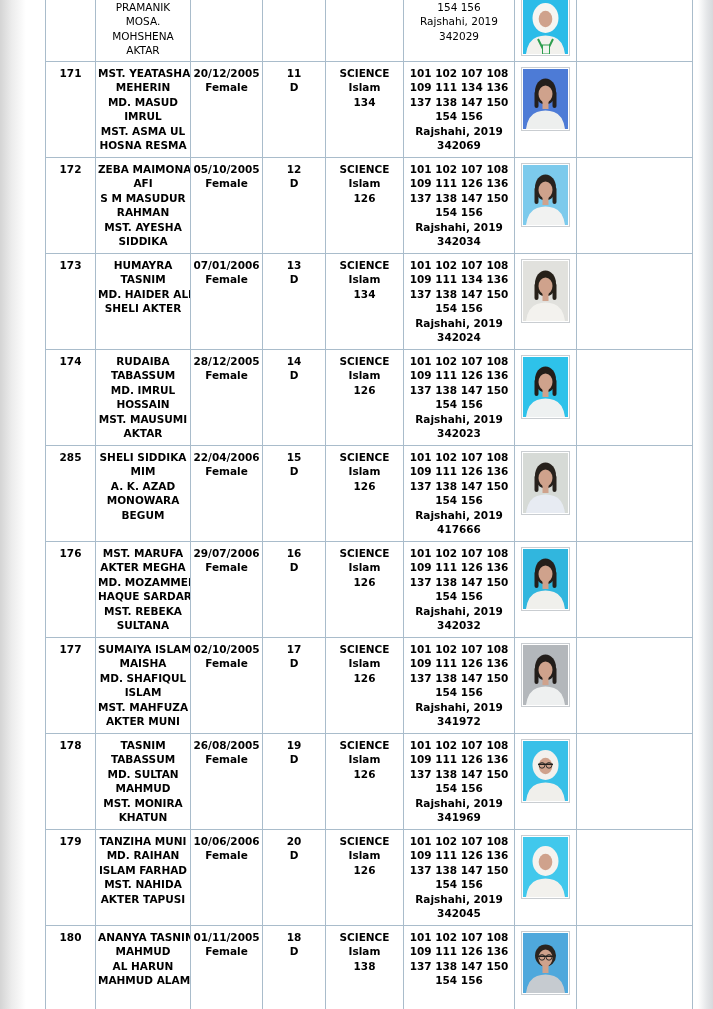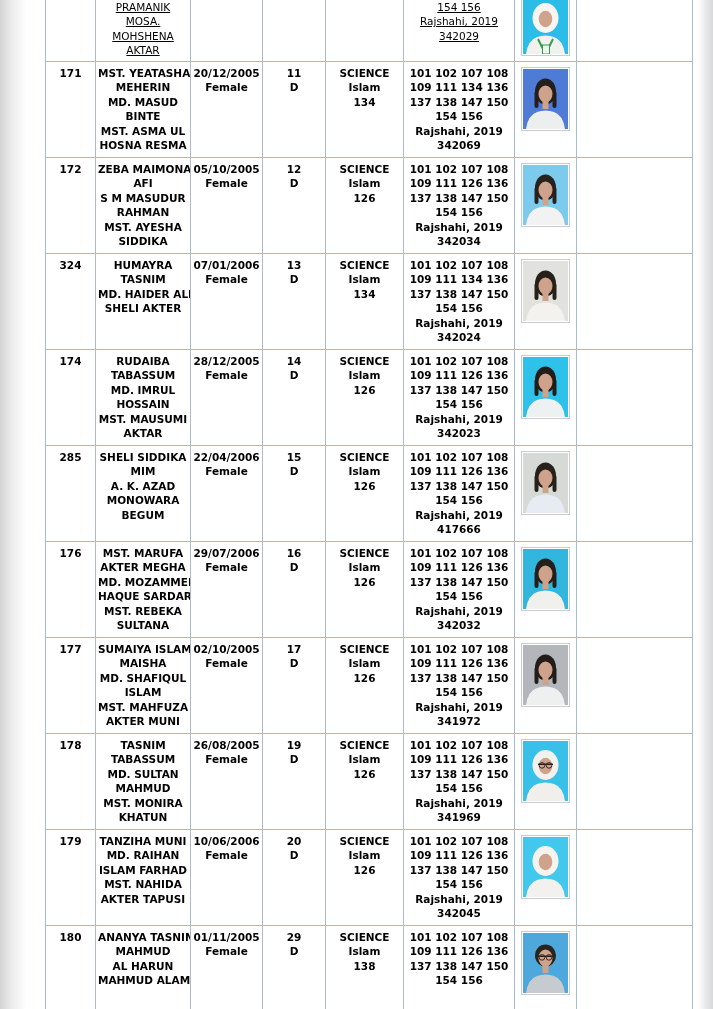--- a/index.html
+++ b/index.html
@@ -21,21 +21,21 @@
     border-collapse:collapse;table-layout:fixed;width:647px;
   }
   table.students td{
     border:1px solid #a9bccb;
     vertical-align:top;text-align:center;
     padding:4px 2px 0 2px;
     font-size:10.5px;line-height:14.4px;color:#000;
     overflow:hidden;
   }
   tr.full{height:96px;font-weight:bold;}
-  tr.partial{height:63px;text-decoration:underline;}
+  tr.partial{height:63px;}
   tr.partial td{padding-top:1px;}
   td div{white-space:nowrap;}
   .photo-frame{
     width:45px;height:60px;margin:1px auto 0 auto;
     background:#fff;border:1px solid #c9cdd1;padding:1px;
   }
   tr.partial .photo-frame{margin-top:-8px;}
   .photo-frame svg{display:block;}
 </style>
 </head>
@@ -100,21 +100,21 @@
           <td></td>
         </tr>
         <tr class="full">
           <td>
             <div>171</div>
           </td>
           <td>
             <div>MST. YEATASHA</div>
             <div>MEHERIN</div>
             <div>MD. MASUD</div>
-            <div>BINTE</div>
+            <div>IMRUL</div>
             <div>MST. ASMA UL</div>
             <div>HOSNA RESMA</div>
           </td>
           <td>
             <div>20/12/2005</div>
             <div>Female</div>
           </td>
           <td>
             <div>11</div>
             <div>D</div>
@@ -190,21 +190,21 @@
                 <rect x="19.5" y="31" width="6" height="9" fill="#cfa28c"></rect>
                 <path d="M3 60 Q5 46 14 43 Q18 41.5 22.5 41.5 Q27 41.5 31 43 Q40 46 42 60 Z" fill="#f1f2f1"></path>
                 <ellipse cx="22.5" cy="25" rx="7" ry="8.6" fill="#cfa28c"></ellipse>
               </svg>
             </div>
           </td>
           <td></td>
         </tr>
         <tr class="full">
           <td>
-            <div>324</div>
+            <div>173</div>
           </td>
           <td>
             <div>HUMAYRA</div>
             <div>TASNIM</div>
             <div>MD. HAIDER ALI</div>
             <div>SHELI AKTER</div>
           </td>
           <td>
             <div>07/01/2006</div>
             <div>Female</div>
@@ -532,21 +532,21 @@
             <div>ANANYA TASNIM</div>
             <div>MAHMUD</div>
             <div>AL HARUN</div>
             <div>MAHMUD ALAM</div>
           </td>
           <td>
             <div>01/11/2005</div>
             <div>Female</div>
           </td>
           <td>
-            <div>29</div>
+            <div>18</div>
             <div>D</div>
           </td>
           <td>
             <div>SCIENCE</div>
             <div>Islam</div>
             <div>138</div>
           </td>
           <td>
             <div>101 102 107 108</div>
             <div>109 111 126 136</div>

